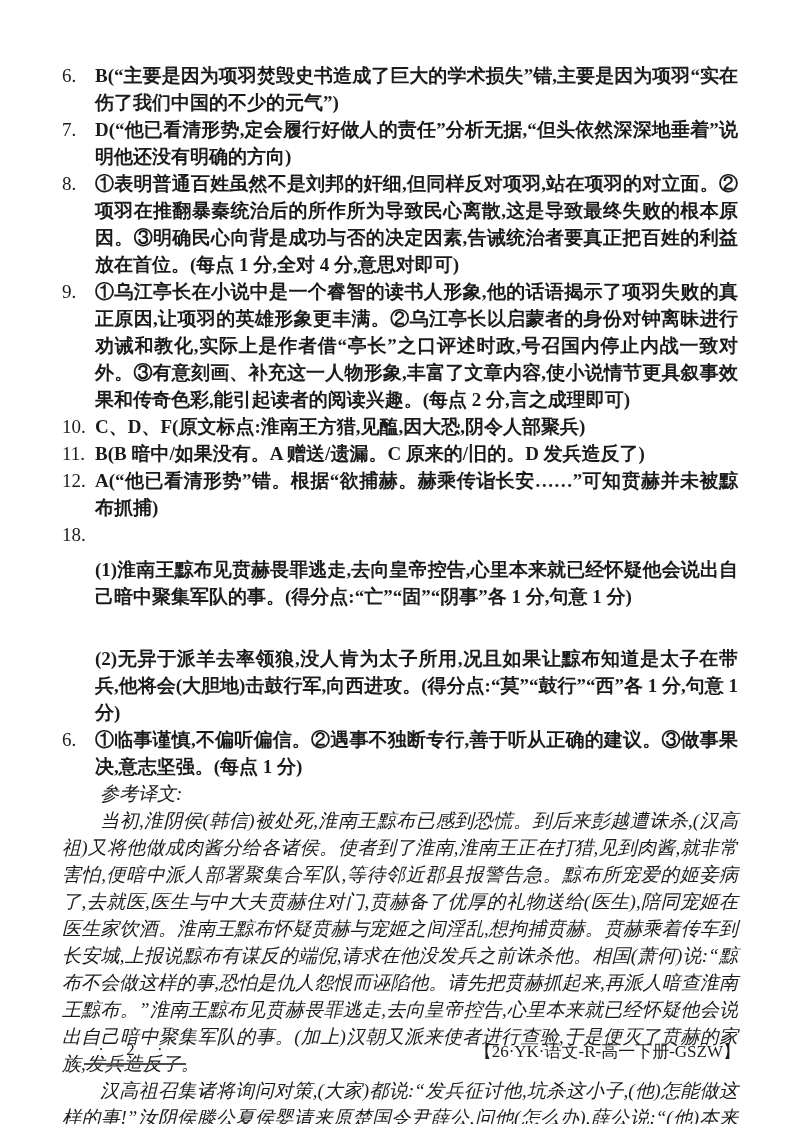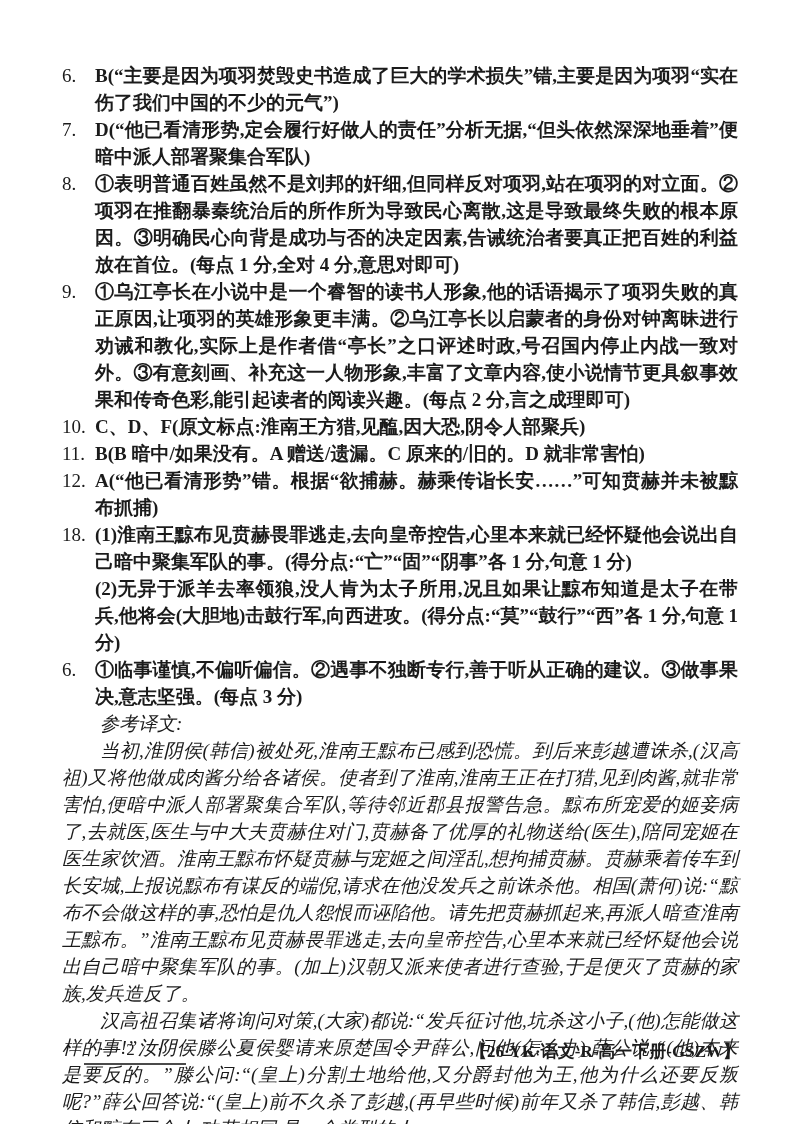--- a/index.html
+++ b/index.html
@@ -34,20 +34,21 @@
     width: 33px;
     white-space: nowrap;
   }
   .answer .body {
     flex: 1 1 auto;
     min-width: 0;
     font-weight: bold;
   }
   .answer .body .part {
     text-align: justify;
+    margin-top: 35px;
   }
   .ref-heading {
     text-indent: 2em;
     font-style: italic;
   }
   .trans {
     margin: 0;
     text-indent: 2em;
     font-style: italic;
     text-align: justify;
@@ -61,75 +62,75 @@
     font-size: 17px;
     letter-spacing: 9px;
     padding-bottom: 3px;
     border-bottom: 2px solid #4a4a4a;
   }
   .footer-code {
     position: absolute;
     right: 60px;
     top: 1040px;
     font-size: 17px;
-    font-weight: bold;
+    font-weight: normal;
   }
 </style>
 </head>
 <body>
 
 <div class="page">
   <div class="content">
 
     <div class="answer">
       <span class="no">6.</span>
       <div class="body">B(“主要是因为项羽焚毁史书造成了巨大的学术损失”错,主要是因为项羽“实在伤了我们中国的不少的元气”)</div>
     </div>
 
     <div class="answer">
       <span class="no">7.</span>
-      <div class="body">D(“他已看清形势,定会履行好做人的责任”分析无据,“但头依然深深地垂着”便暗中派人部署聚集合军队)</div>
+      <div class="body">D(“他已看清形势,定会履行好做人的责任”分析无据,“但头依然深深地垂着”说明他还没有明确的方向)</div>
     </div>
 
     <div class="answer">
       <span class="no">8.</span>
       <div class="body">①表明普通百姓虽然不是刘邦的奸细,但同样反对项羽,站在项羽的对立面。②项羽在推翻暴秦统治后的所作所为导致民心离散,这是导致最终失败的根本原因。③明确民心向背是成功与否的决定因素,告诫统治者要真正把百姓的利益放在首位。(每点 1 分,全对 4 分,意思对即可)</div>
     </div>
 
     <div class="answer">
       <span class="no">9.</span>
       <div class="body">①乌江亭长在小说中是一个睿智的读书人形象,他的话语揭示了项羽失败的真正原因,让项羽的英雄形象更丰满。②乌江亭长以启蒙者的身份对钟离昧进行劝诫和教化,实际上是作者借“亭长”之口评述时政,号召国内停止内战一致对外。③有意刻画、补充这一人物形象,丰富了文章内容,使小说情节更具叙事效果和传奇色彩,能引起读者的阅读兴趣。(每点 2 分,言之成理即可)</div>
     </div>
 
     <div class="answer">
       <span class="no">10.</span>
       <div class="body">C、D、F(原文标点:淮南王方猎,见醢,因大恐,阴令人部聚兵)</div>
     </div>
 
     <div class="answer">
       <span class="no">11.</span>
-      <div class="body">B(B 暗中/如果没有。A 赠送/遗漏。C 原来的/旧的。D 就非常害怕)</div>
+      <div class="body">B(B 暗中/如果没有。A 赠送/遗漏。C 原来的/旧的。D 发兵造反了)</div>
     </div>
 
     <div class="answer">
       <span class="no">12.</span>
       <div class="body">A(“他已看清形势”错。根据“欲捕赫。赫乘传诣长安……”可知贲赫并未被黥布抓捕)</div>
     </div>
 
     <div class="answer">
       <span class="no">18.</span>
       <div class="body">
         <div class="part">(1)淮南王黥布见贲赫畏罪逃走,去向皇帝控告,心里本来就已经怀疑他会说出自己暗中聚集军队的事。(得分点:“亡”“固”“阴事”各 1 分,句意 1 分)</div>
         <div class="part">(2)无异于派羊去率领狼,没人肯为太子所用,况且如果让黥布知道是太子在带兵,他将会(大胆地)击鼓行军,向西进攻。(得分点:“莫”“鼓行”“西”各 1 分,句意 1 分)</div>
       </div>
     </div>
 
     <div class="answer">
       <span class="no">6.</span>
-      <div class="body">①临事谨慎,不偏听偏信。②遇事不独断专行,善于听从正确的建议。③做事果决,意志坚强。(每点 3 分)</div>
+      <div class="body">①临事谨慎,不偏听偏信。②遇事不独断专行,善于听从正确的建议。③做事果决,意志坚强。(每点 1 分)</div>
     </div>
 
     <div class="ref-heading">参考译文:</div>
 
     <p class="trans">当初,淮阴侯(韩信)被处死,淮南王黥布已感到恐慌。到后来彭越遭诛杀,(汉高祖)又将他做成肉酱分给各诸侯。使者到了淮南,淮南王正在打猎,见到肉酱,就非常害怕,便暗中派人部署聚集合军队,等待邻近郡县报警告急。黥布所宠爱的姬妾病了,去就医,医生与中大夫贲赫住对门,贲赫备了优厚的礼物送给(医生),陪同宠姬在医生家饮酒。淮南王黥布怀疑贲赫与宠姬之间淫乱,想拘捕贲赫。贲赫乘着传车到长安城,上报说黥布有谋反的端倪,请求在他没发兵之前诛杀他。相国(萧何)说:“黥布不会做这样的事,恐怕是仇人怨恨而诬陷他。请先把贲赫抓起来,再派人暗查淮南王黥布。”淮南王黥布见贲赫畏罪逃走,去向皇帝控告,心里本来就已经怀疑他会说出自己暗中聚集军队的事。(加上)汉朝又派来使者进行查验,于是便灭了贲赫的家族,发兵造反了。</p>
     <p class="trans">汉高祖召集诸将询问对策,(大家)都说:“发兵征讨他,坑杀这小子,(他)怎能做这样的事!”汝阴侯滕公夏侯婴请来原楚国令尹薛公,问他(怎么办),薛公说:“(他)本来是要反的。”滕公问:“(皇上)分割土地给他,又分爵封他为王,他为什么还要反叛呢?”薛公回答说:“(皇上)前不久杀了彭越,(再早些时候)前年又杀了韩信,彭越、韩信和黥布三个人,功劳相同,是一个类型的人,</p>
 
   </div>
 
   <div class="footer-pageno">· 2 ·</div>

